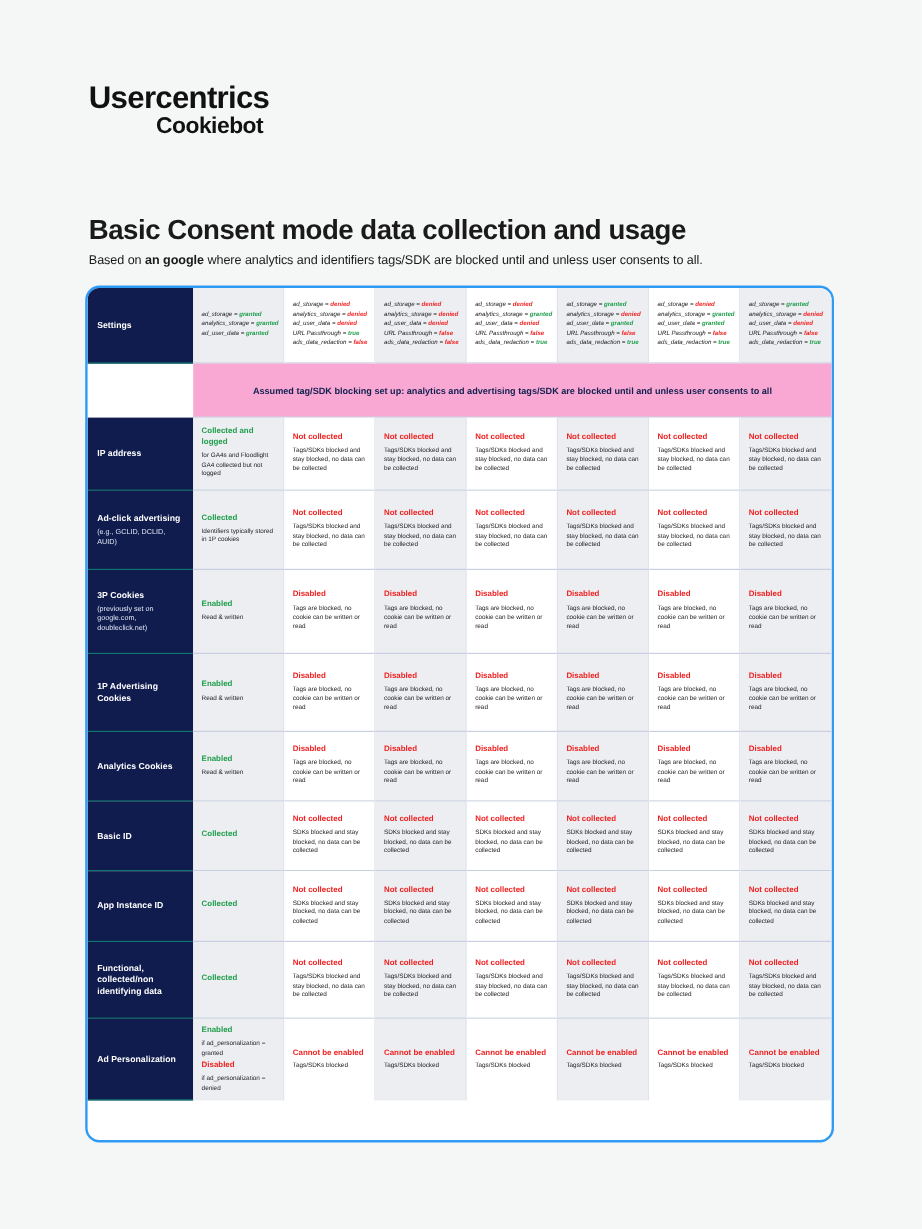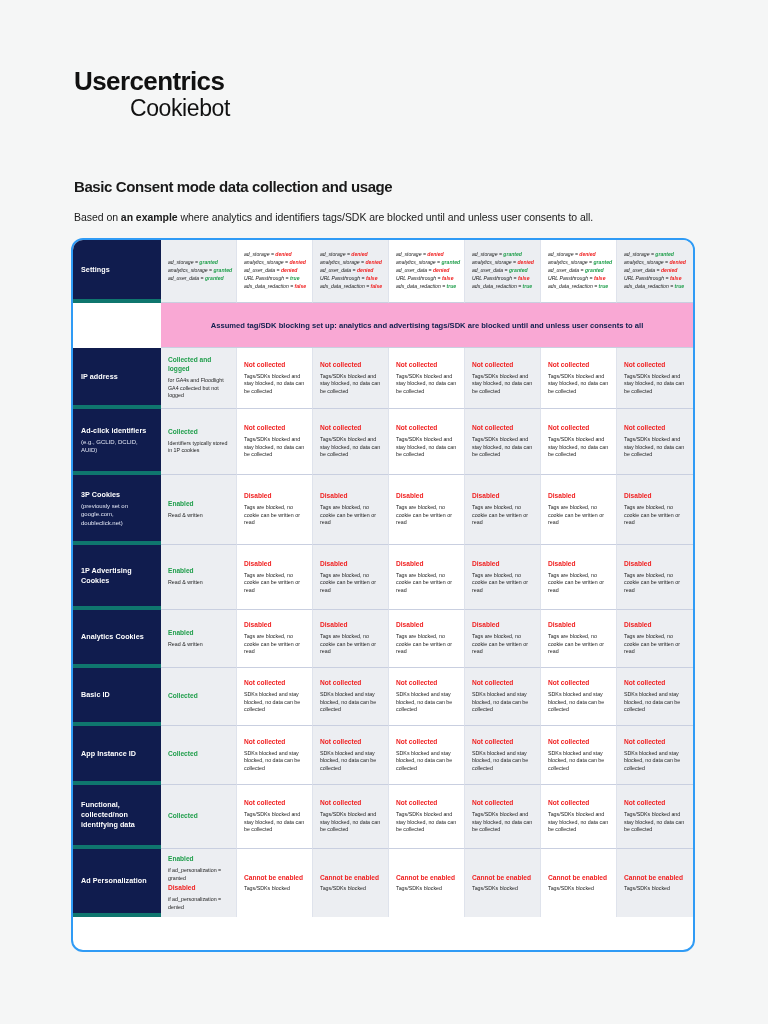--- a/index.html
+++ b/index.html
@@ -11,28 +11,28 @@
   }
   .page { position: relative; width: 649px; height: 1024px; background: #f5f6f6; }
 
   
   .logo { position: absolute; left: 74px; top: 68px; }
   .logo-top {
     font-size: 26px; font-weight: 700; letter-spacing: -0.6px;
     color: #111111; line-height: 1.05;
   }
   .logo-bottom {
-    font-size: 23px; font-weight: 400; letter-spacing: -0.4px;
+    font-size: 19px; font-weight: 700; letter-spacing: -0.4px;
     color: #111111; line-height: 1.05; margin-left: 56px; margin-top: 1px;
   }
 
   
   .title {
     position: absolute; left: 74px; top: 178px;
-    font-size: 15px; font-weight: 700; color: #1a1a1a;
+    font-size: 23px; font-weight: 700; color: #1a1a1a;
     letter-spacing: -0.4px;
   }
   .subtitle {
     position: absolute; left: 74px; top: 211px;
     font-size: 10.5px; color: #1a1a1a; letter-spacing: -0.05px;
   }
   .subtitle b { font-weight: 700; }
 
   
   .frame {
@@ -48,21 +48,21 @@
     grid-template-columns: 88px repeat(7, 1fr);
     width: 100%; height: 100%;
   }
 
   
   .lbl {
     background: #101c4e;
     color: #ffffff;
     padding: 8px 8px;
     display: flex; flex-direction: column; justify-content: center;
-    border-bottom: 4px solid #0f766e;
+    border-bottom: 1px solid #0f766e;
   }
   .lbl:last-of-type { border-bottom: none; }
   .lbl .lbl-t { font-size: 7.2px; font-weight: 700; line-height: 1.35; letter-spacing: 0.05px; }
   .lbl .lbl-s { font-size: 6px; font-weight: 400; line-height: 1.35; margin-top: 3px; color: #e3e7f5; }
 
   
   .cell {
     padding: 6px 7px;
     display: flex; flex-direction: column; justify-content: center;
     border-bottom: 1px solid #c9cfe0;
@@ -99,21 +99,21 @@
 
 <div class="page">
 
   <div class="logo">
     <div class="logo-top">Usercentrics</div>
     <div class="logo-bottom">Cookiebot</div>
   </div>
 
   <div class="title">Basic Consent mode data collection and usage</div>
   <div class="subtitle">
-    <span>Based on </span><b>an example</b><span> where analytics and identifiers tags/SDK are blocked until and unless user consents to all.</span>
+    <span>Based on </span><b>an google</b><span> where analytics and identifiers tags/SDK are blocked until and unless user consents to all.</span>
   </div>
 
   <div class="frame">
     <div class="grid" id="grid" style="grid-template-rows: 8.9% 6.3% 8.6% 9.3% 9.9% 9.1% 8.2% 8.2% 8.2% 9.1% 9.6%;">
         <div class="lbl">
           <div class="lbl-t">Settings</div>
         </div>
         <div class="cell alt">
           <div class="kv"><span>ad_storage = </span><b class="grn">granted</b></div>
           <div class="kv"><span>analytics_storage = </span><b class="grn">granted</b></div>
@@ -187,21 +187,21 @@
         </div>
         <div class="cell">
           <div class="hd red">Not collected</div>
           <div class="bd">Tags/SDKs blocked and stay blocked, no data can be collected</div>
         </div>
         <div class="cell alt last">
           <div class="hd red">Not collected</div>
           <div class="bd">Tags/SDKs blocked and stay blocked, no data can be collected</div>
         </div>
         <div class="lbl">
-          <div class="lbl-t">Ad-click identifiers</div>
+          <div class="lbl-t">Ad-click advertising</div>
           <div class="lbl-s">(e.g., GCLID, DCLID, AUID)</div>
         </div>
         <div class="cell alt">
           <div class="hd grn">Collected</div>
           <div class="bd">Identifiers typically stored in 1P cookies</div>
         </div>
         <div class="cell">
           <div class="hd red">Not collected</div>
           <div class="bd">Tags/SDKs blocked and stay blocked, no data can be collected</div>
         </div>

